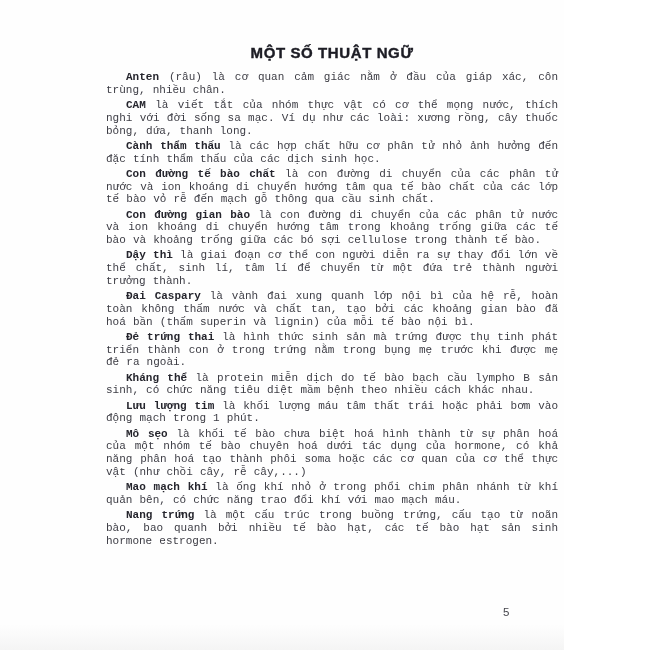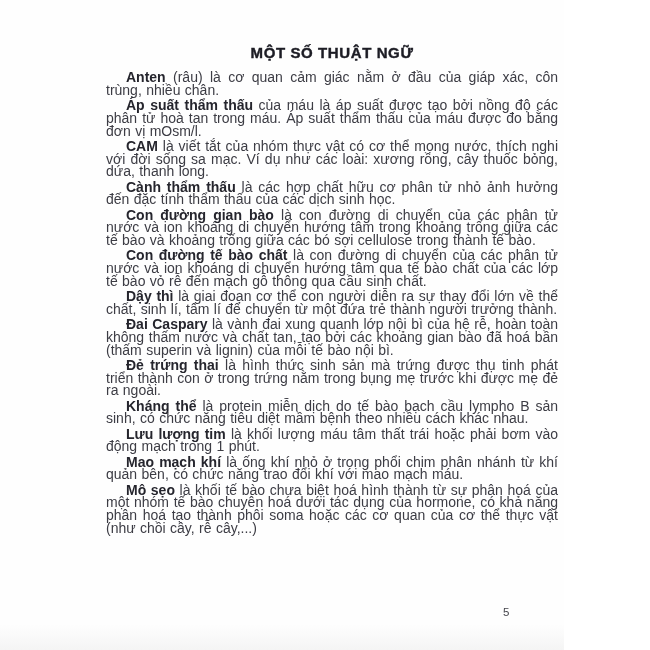--- a/index.html
+++ b/index.html
@@ -37,24 +37,25 @@
     font-weight: 900;
     letter-spacing: 0.6px;
     color: #1c1c24;
     margin: 0 0 10px 0;
     -webkit-text-stroke: 0.4px #1c1c24;
   }
   .glossary p {
     margin: 0 0 2.4px 0;
     text-align: justify;
     text-indent: 20px;
-    font-size: 14px;
+    font-size: 11px;
     line-height: 12.8px;
     color: #3c3c44;
     word-spacing: 0.5px;
+    font-family: Liberation Mono, monospace;
   }
   .glossary .term {
     font-weight: bold;
     color: #25252d;
   }
   .page-number {
     position: absolute;
     left: 503px;
     top: 606px;
     font-size: 11.5px;
@@ -63,44 +64,44 @@
 </style>
 </head>
 <body>
 
 <div class="page">
   <div class="content">
     <h1 class="title">MỘT SỐ THUẬT NGỮ</h1>
     <div class="glossary">
   <p><span class="term">Anten</span> <span>(râu) là cơ quan cảm giác nằm ở đầu của giáp xác, côn trùng, nhiều chân.</span></p>
 
-  <p><span class="term">Áp suất thẩm thấu</span> <span>của máu là áp suất được tạo bởi nồng độ các phân tử hoà tan trong máu. Áp suất thẩm thấu của máu được đo bằng đơn vị mOsm/l.</span></p>
 
 
 
   <p><span class="term">CAM</span> <span>là viết tắt của nhóm thực vật có cơ thể mọng nước, thích nghi với đời sống sa mạc. Ví dụ như các loài: xương rồng, cây thuốc bỏng, dứa, thanh long.</span></p>
 
   <p><span class="term">Cành thẩm thấu</span> <span>là các hợp chất hữu cơ phân tử nhỏ ảnh hưởng đến đặc tính thẩm thấu của các dịch sinh học.</span></p>
 
+  <p><span class="term">Con đường tế bào chất</span> <span>là con đường di chuyển của các phân tử nước và ion khoáng di chuyển hướng tâm qua tế bào chất của các lớp tế bào vỏ rễ đến mạch gỗ thông qua cầu sinh chất.</span></p>
+
   <p><span class="term">Con đường gian bào</span> <span>là con đường di chuyển của các phân tử nước và ion khoáng di chuyển hướng tâm trong khoảng trống giữa các tế bào và khoảng trống giữa các bó sợi cellulose trong thành tế bào.</span></p>
-
-  <p><span class="term">Con đường tế bào chất</span> <span>là con đường di chuyển của các phân tử nước và ion khoáng di chuyển hướng tâm qua tế bào chất của các lớp tế bào vỏ rễ đến mạch gỗ thông qua cầu sinh chất.</span></p>
 
 
   <p><span class="term">Dậy thì</span> <span>là giai đoạn cơ thể con người diễn ra sự thay đổi lớn về thể chất, sinh lí, tâm lí để chuyển từ một đứa trẻ thành người trưởng thành.</span></p>
 
   <p><span class="term">Đai Caspary</span> <span>là vành đai xung quanh lớp nội bì của hệ rễ, hoàn toàn không thấm nước và chất tan, tạo bởi các khoảng gian bào đã hoá bần (thấm superin và lignin) của mỗi tế bào nội bì.</span></p>
 
   <p><span class="term">Đẻ trứng thai</span> <span>là hình thức sinh sản mà trứng được thụ tinh phát triển thành con ở trong trứng nằm trong bụng mẹ trước khi được mẹ đẻ ra ngoài.</span></p>
 
   <p><span class="term">Kháng thể</span> <span>là protein miễn dịch do tế bào bạch cầu lympho B sản sinh, có chức năng tiêu diệt mầm bệnh theo nhiều cách khác nhau.</span></p>
 
 
   <p><span class="term">Lưu lượng tim</span> <span>là khối lượng máu tâm thất trái hoặc phải bơm vào động mạch trong 1 phút.</span></p>
 
+  <p><span class="term">Mô sẹo</span> <span>là khối tế bào chưa biệt hoá hình thành từ sự phân hoá của một nhóm tế bào chuyên hoá dưới tác dụng của hormone, có khả năng phân hoá tạo thành phôi soma hoặc các cơ quan của cơ thể thực vật (như chồi cây, rễ cây,...)</span></p>
+
   <p><span class="term">Mao mạch khí</span> <span>là ống khí nhỏ ở trong phổi chim phân nhánh từ khí quản bên, có chức năng trao đổi khí với mao mạch máu.</span></p>
 
-  <p><span class="term">Mô sẹo</span> <span>là khối tế bào chưa biệt hoá hình thành từ sự phân hoá của một nhóm tế bào chuyên hoá dưới tác dụng của hormone, có khả năng phân hoá tạo thành phôi soma hoặc các cơ quan của cơ thể thực vật (như chồi cây, rễ cây,...)</span></p>
-
+  <p><span class="term">Nang trứng</span> <span>là một cấu trúc trong buồng trứng, cấu tạo từ noãn bào, bao quanh bởi nhiều tế bào hạt, các tế bào hạt sản sinh hormone estrogen.</span></p>
 </div>
   </div>
   <div class="page-number">5</div>
 </div>
 
 </body></html>

